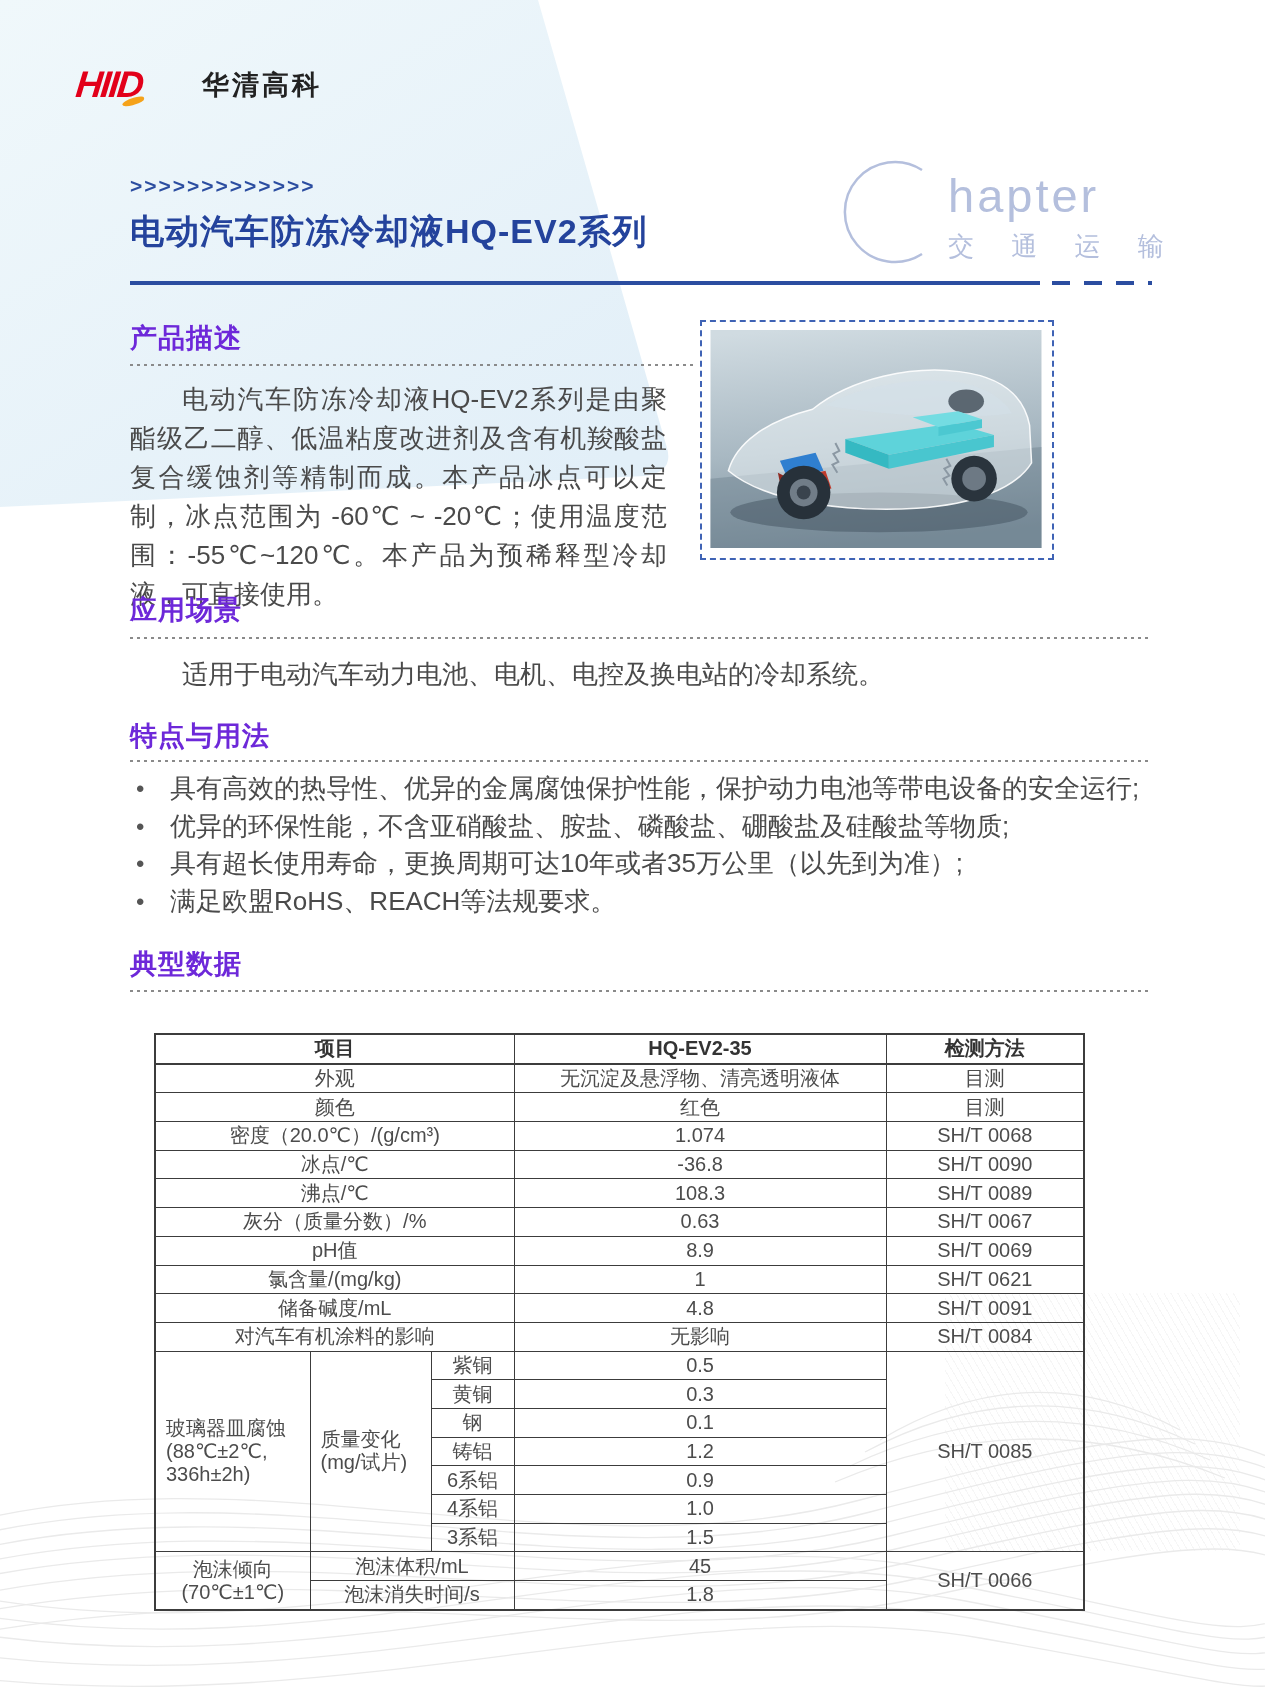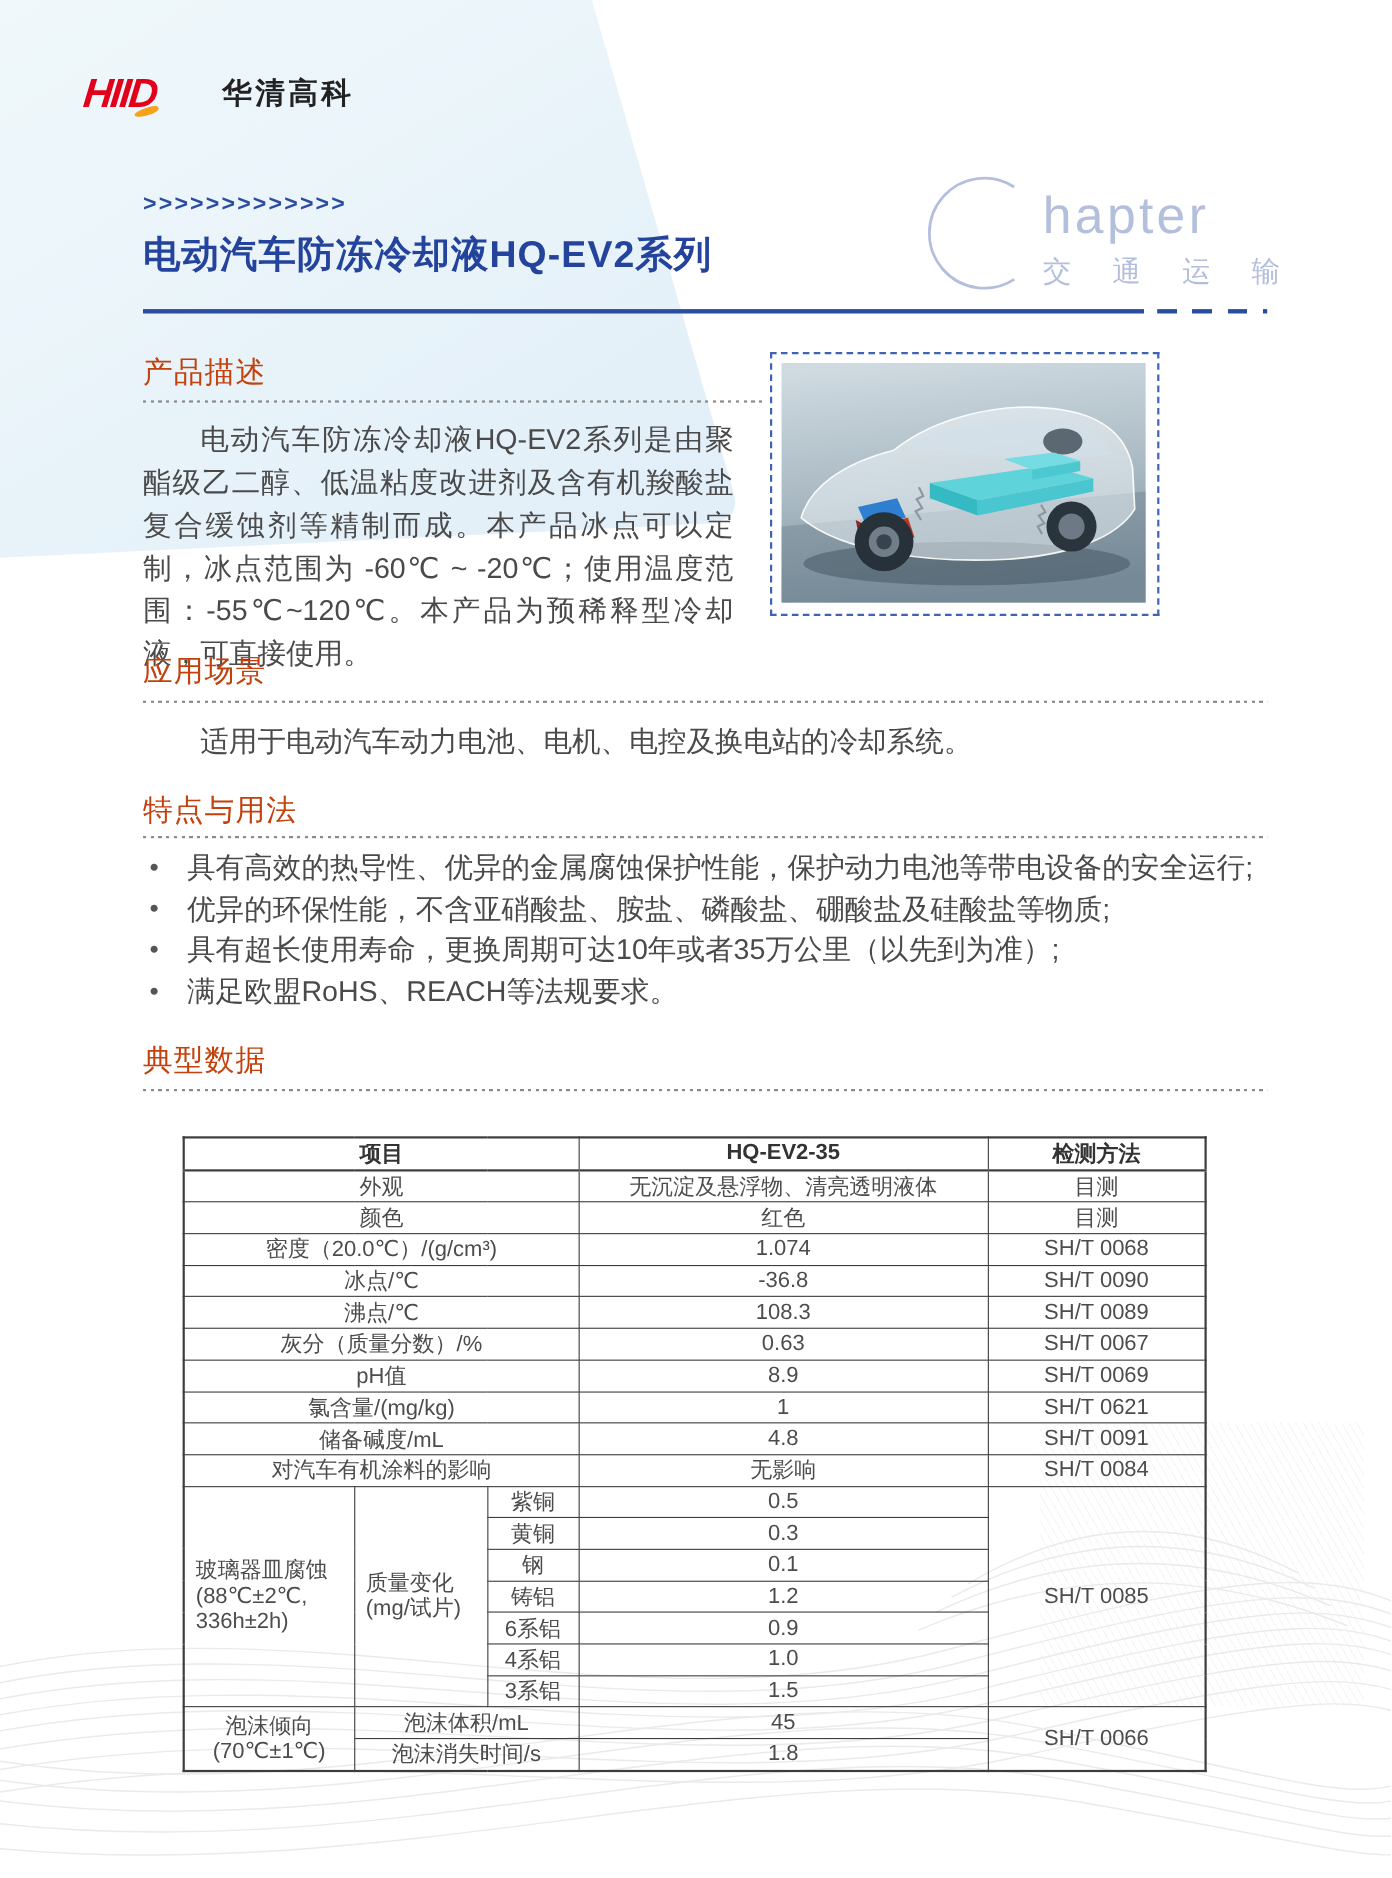--- a/index.html
+++ b/index.html
@@ -37,39 +37,39 @@
   .chapter-cat{font-size:26px;color:#b4bfdd;letter-spacing:15px;margin-top:10px;white-space:nowrap;}
   
   .arrows{left:130px;top:174px;font-size:21px;font-weight:700;color:#2b4da0;letter-spacing:2px;}
   .page-title{left:130px;top:209px;font-size:34px;font-weight:700;color:#24439c;letter-spacing:1px;}
   .title-rule{left:130px;top:281px;width:910px;height:4px;background:#2b4da0;}
   .title-rule-dashes{
     left:1052px;top:281px;width:100px;height:4px;
     background:repeating-linear-gradient(90deg,#2b4da0 0 18px,transparent 18px 32px);
   }
   
-  .sec-head{font-size:27px;font-weight:400;color:#c2410c;letter-spacing:1px;}
+  .sec-head{font-size:27px;font-weight:700;color:#6d28d9;letter-spacing:1px;}
   .dashes{
     height:2px;
     background:repeating-linear-gradient(90deg,#8a8a8a 0 3px,transparent 3px 7px);
   }
   .body-text{font-size:26px;line-height:39px;color:#4a4a4a;text-align:justify;}
   .indent{text-indent:2em;}
   .bullets{left:130px;top:770px;width:1022px;margin:0;padding:0;list-style:none;}
   .bullets li{display:flex;align-items:flex-start;line-height:37.5px;font-size:26px;color:#4a4a4a;}
   .dot{flex:0 0 34px;text-align:left;padding-left:6px;color:#555;font-size:24px;}
   
   .img-frame{
     left:700px;top:320px;width:354px;height:240px;
     border:2px dashed #3f63b5;box-sizing:border-box;padding:8px;background:#ffffff;
   }
   .img-frame svg{display:block;}
   
   .data-table{
-    left:166px;top:1033px;width:929px;
+    left:154px;top:1033px;width:929px;
     border-collapse:collapse;table-layout:fixed;
   }
   .data-table td{
     border:1.8px solid #3c3c3c;height:27.7px;padding:0 2px;
     font-size:20px;color:#4c4c4c;text-align:center;vertical-align:middle;
     overflow:hidden;white-space:nowrap;
   }
   .data-table{border:2.5px solid #3c3c3c;}
   .data-table tr.h td{font-weight:700;color:#333333;border-bottom-width:2.5px;}
   .data-table td.pre{white-space:pre-line;line-height:23px;font-size:20px;}

